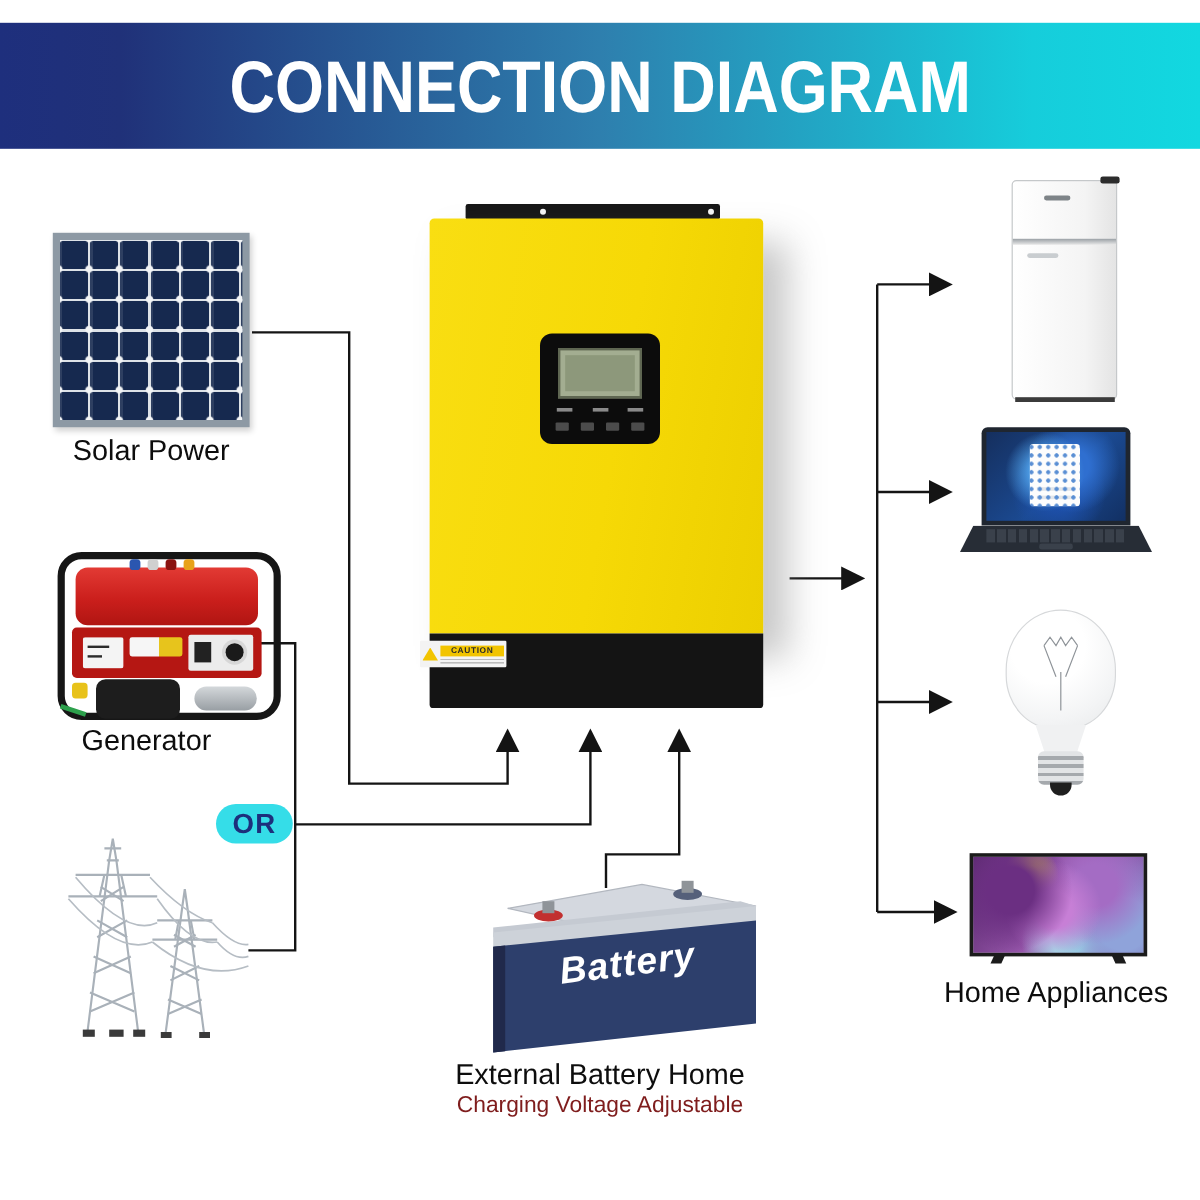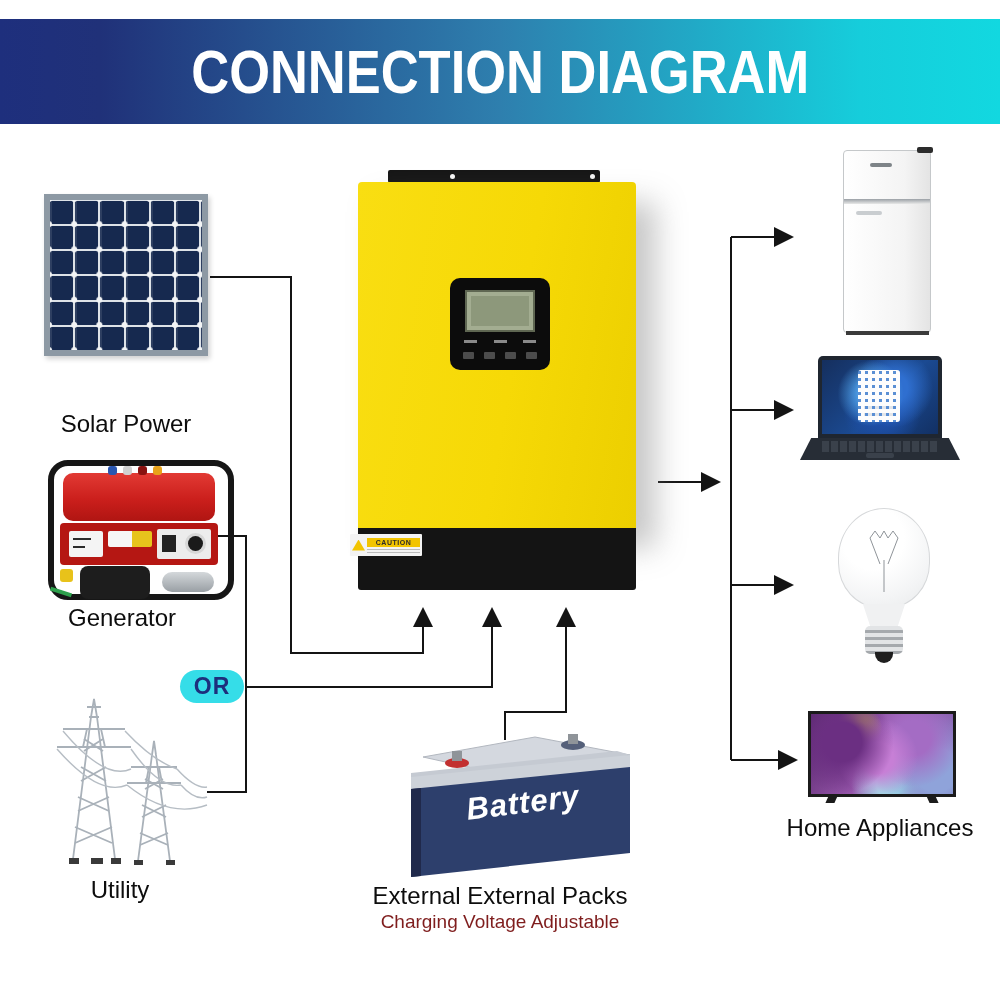--- a/index.html
+++ b/index.html
@@ -175,21 +175,21 @@
       <path d="M731 237 H791" marker-end="url(#arr)"></path>
       <path d="M731 410 H791" marker-end="url(#arr)"></path>
       <path d="M731 585 H791" marker-end="url(#arr)"></path>
       <path d="M731 760 H795" marker-end="url(#arr)"></path>
     </g>
   </svg>
 
   <div class="solar-panel">
     <div class="solar-grid"></div>
   </div>
-  <div class="node-label" style="left:34px;top:362px;width:184px;margin-top:48px;">Solar Power</div>
+  <div class="node-label" style="left:34px;top:362px;width:184px;">Solar Power</div>
 
   <div class="generator">
     <div class="gen-frame"></div>
     <div class="gen-tank"></div>
     <div class="gen-btns">
       <span style="background:#2a56b0"></span>
         <span style="background:#d0d0d0"></span>
       <span style="background:#8a1210"></span>
         <span style="background:#e8a21a"></span>
     </div>
@@ -234,21 +234,20 @@
       </g>
       <g fill="#3a3a3a">
         <rect x="36" y="165" width="10" height="6"></rect>
           <rect x="78" y="165" width="10" height="6"></rect>
         <rect x="101" y="167" width="9" height="5"></rect>
           <rect x="133" y="167" width="9" height="5"></rect>
         <rect x="58" y="165" width="12" height="6"></rect>
       </g>
     </svg>
   </div>
-  <div class="node-label" style="left:28px;top:876px;width:184px;">Utility</div>
 
   <div class="inverter">
     <div class="inv-bracket">
         <i class="l"></i>
         <i class="r"></i>
       </div>
     <div class="inv-body">
       <div class="inv-panel">
         <div class="inv-lcd">
             <i></i>
@@ -321,16 +320,16 @@
       <polygon points="16,52 235,30 235,44 16,66" fill="#cdd2d9"></polygon>
       <polygon points="16,64 235,42 235,128 16,152" fill="#2d3f6c"></polygon>
       <polygon points="16,64 26,63 26,151 16,152" fill="#20294b"></polygon>
       <ellipse cx="62" cy="38" rx="12" ry="5" fill="#c23030"></ellipse>
       <rect x="57" y="26" width="10" height="10" fill="#8f9499"></rect>
       <ellipse cx="178" cy="20" rx="12" ry="5" fill="#55607a"></ellipse>
       <rect x="173" y="9" width="10" height="10" fill="#8f9499"></rect>
     </svg>
     <div class="battery-face-label">Battery</div>
   </div>
-  <div class="node-label" style="left:330px;top:882px;width:340px;">External External Packs</div>
+  <div class="node-label" style="left:330px;top:882px;width:340px;">External Battery Home</div>
   <div class="sub-label" style="left:330px;top:911px;width:340px;">Charging Voltage Adjustable</div>
 
 </div>
 
 </body></html>

